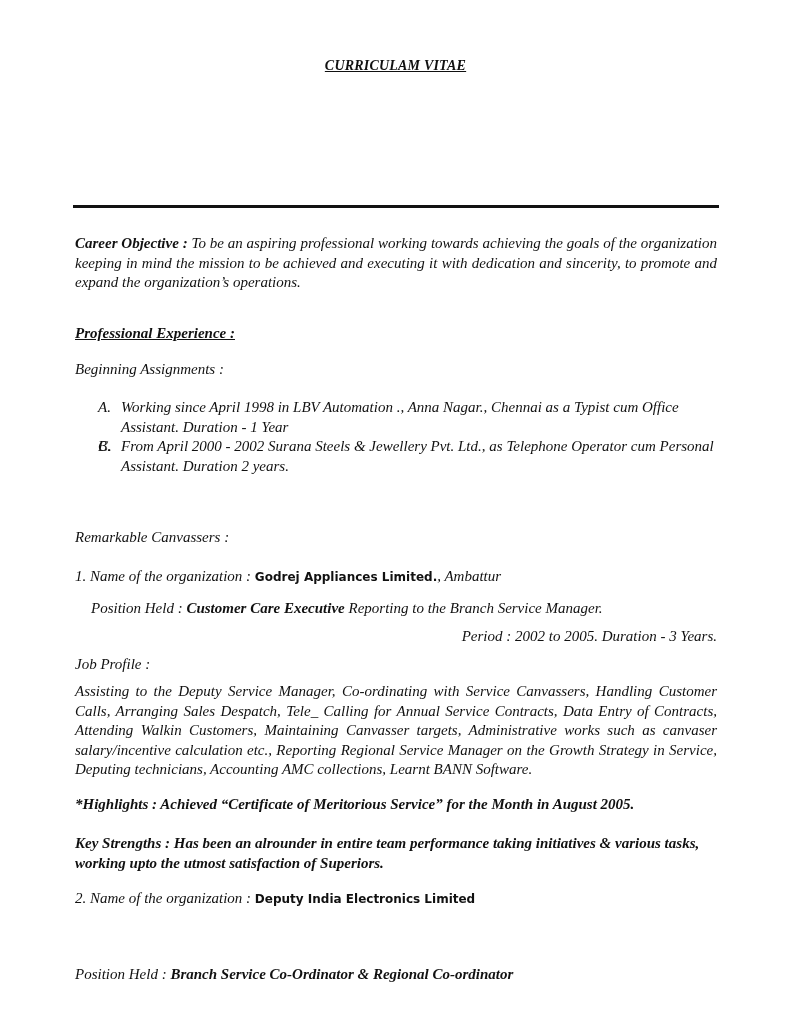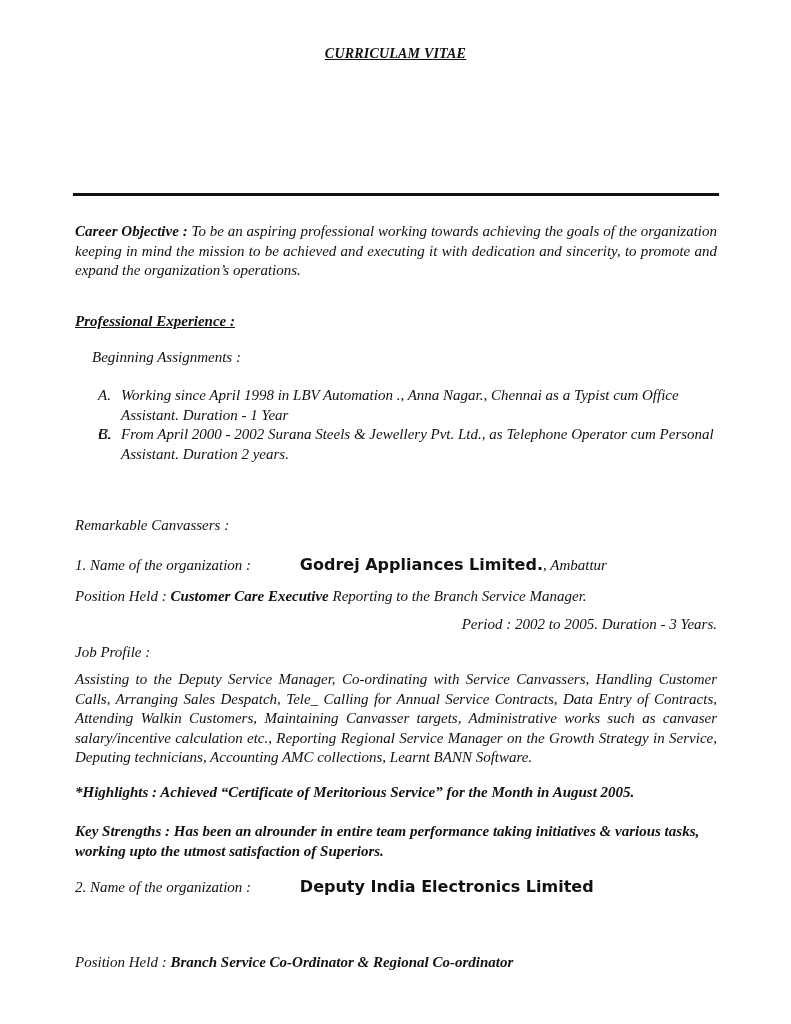--- a/index.html
+++ b/index.html
@@ -11,21 +11,21 @@
       width: 791px;
       height: 1024px;
       position: relative;
       overflow: hidden;
       font-family: "Liberation Serif", "DejaVu Serif", serif;
       color: #111111;
     }
     .page {
       position: absolute;
       left: 0;
-      top: 0;
+      top: 12px;
       width: 791px;
       height: 748px;
       background: #ffffff;
     }
     .title {
       position: absolute;
       top: 46px;
       left: 0;
       width: 791px;
       text-align: center;
@@ -51,22 +51,21 @@
       font-size: 15px;
       line-height: 19.5px;
     }
     .justify { text-align: justify; }
     b { font-weight: bold; }
     .underline { text-decoration: underline; }
     .org-name {
       font-style: normal;
       font-weight: bold;
       font-family: "DejaVu Sans", "Liberation Sans", sans-serif;
-      font-size: 16px;
-      margin-left: 45px;
+      font-size: 12px;
     }
     ol.alpha {
       margin: 0;
       padding: 0;
       list-style: none;
     }
     ol.alpha li {
       position: relative;
       padding-left: 23px;
     }
@@ -86,21 +85,21 @@
   <div class="rule"></div>
 
   <div class="block" style="top:312px;">
     <b class="underline">Professional Experience :</b>
   </div>
 
   <div class="block justify" style="top:222px;">
     <b>Career Objective :</b><span> To be an aspiring professional working towards achieving the goals of the organization keeping in mind the mission to be achieved and executing it with dedication and sincerity, to promote and expand the organization’s operations.</span>
   </div>
 
-  <div class="block" style="top:348px;margin-left:17px;">Beginning Assignments :</div>
+  <div class="block" style="top:348px;">Beginning Assignments :</div>
 
   <div class="block" style="top:386px; left:98px; width:620px;">
     <ol class="alpha">
       <li>
         <span class="marker">A.</span>
         <span>Working since April 1998 in LBV Automation ., Anna Nagar., Chennai as a Typist cum Office Assistant. Duration - 1 Year</span>
       </li>
       <li>
         <span class="marker">B.</span>
       </li>
@@ -110,21 +109,21 @@
       </li>
     </ol>
   </div>
 
   <div class="block" style="top:516px;">Remarkable Canvassers :</div>
 
   <div class="block" style="top:555px;">
     <span>1. Name of the organization : </span><span class="org-name">Godrej Appliances Limited.</span><span>, Ambattur</span>
   </div>
 
-  <div class="block" style="top:587px;">
+  <div class="block" style="top:587px;margin-left:16px;">
     <span>Position Held : </span><b>Customer Care Executive</b><span> Reporting to the Branch Service Manager.</span>
   </div>
 
   <div class="block" style="top:615px;text-align:right;">Period : 2002 to 2005. Duration - 3 Years.</div>
 
   <div class="block" style="top:643px;">Job Profile :</div>
 
   <div class="block justify" style="top:670px;">Assisting to the Deputy Service Manager, Co-ordinating with Service Canvassers, Handling Customer Calls, Arranging Sales Despatch, Tele_ Calling for Annual Service Contracts, Data Entry of Contracts, Attending Walkin Customers, Maintaining Canvasser targets, Administrative works such as canvaser salary/incentive calculation etc., Reporting Regional Service Manager on the Growth Strategy in Service, Deputing technicians, Accounting AMC collections, Learnt BANN Software.</div>
 
   <div class="block" style="top:783px;">

